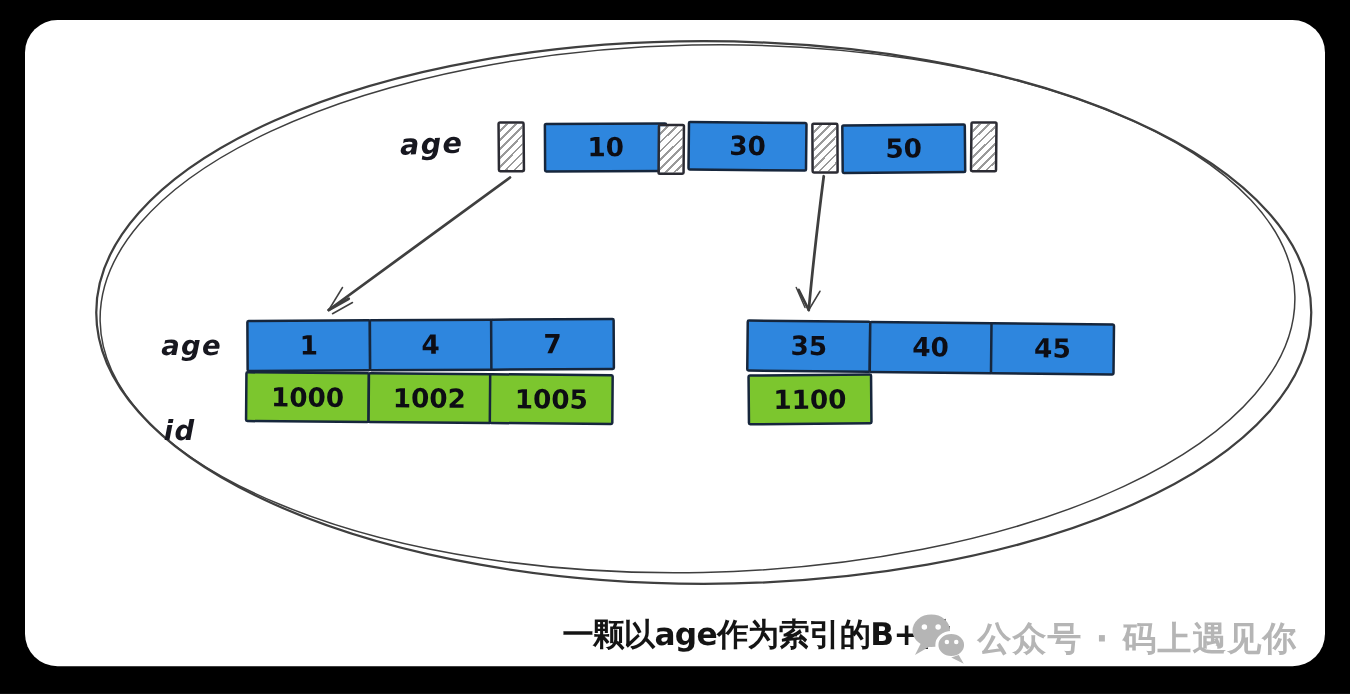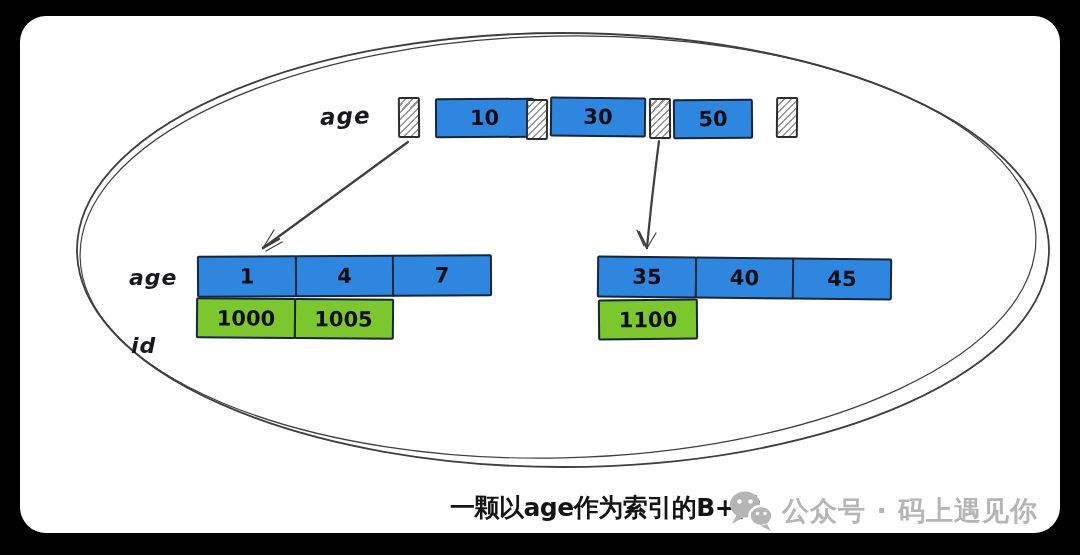--- a/index.html
+++ b/index.html
@@ -160,21 +160,21 @@
 
   <div class="hatch r1" style="left:398px; top:97px;"></div>
   <div class="cell key-cell root-key r3" style="left:423px; top:98px; width:99px;margin-left:12px;">
     <span>10</span>
   </div>
   <div class="hatch r2" style="left:526px; top:99px;"></div>
   <div class="cell key-cell root-key r4" style="left:550px; top:97px; width:96px;">
     <span>30</span>
   </div>
   <div class="hatch r3" style="left:649px; top:98px;"></div>
-  <div class="cell key-cell root-key r1" style="left:673px; top:99px; width:80px;">
+  <div class="cell key-cell root-key r1" style="left:673px; top:99px; width:100px;">
     <span>50</span>
   </div>
   <div class="hatch r4" style="left:776px; top:97px;"></div>
 
   <div class="hand-label" style="left:129px; top:265px; font-size:22px;">age</div>
   <div class="hand-label" style="left:131px; top:305px; font-size:22px;margin-top:28px;">id</div>
 
   <div class="leaf-row r3" style="left:197px; top:255px;">
     <div class="cell key-cell">
         <span>1</span>
@@ -182,20 +182,23 @@
     <div class="cell key-cell">
         <span>4</span>
       </div>
     <div class="cell key-cell">
         <span>7</span>
       </div>
   </div>
   <div class="leaf-row row-ids r2" style="left:196px; top:298px;">
     <div class="cell id-cell">
         <span>1000</span>
+      </div>
+    <div class="cell id-cell">
+        <span>1002</span>
       </div>
     <div class="cell id-cell">
         <span>1005</span>
       </div>
   </div>
 
   <div class="leaf-row r4" style="left:597px; top:257px;">
     <div class="cell key-cell">
         <span>35</span>
       </div>

